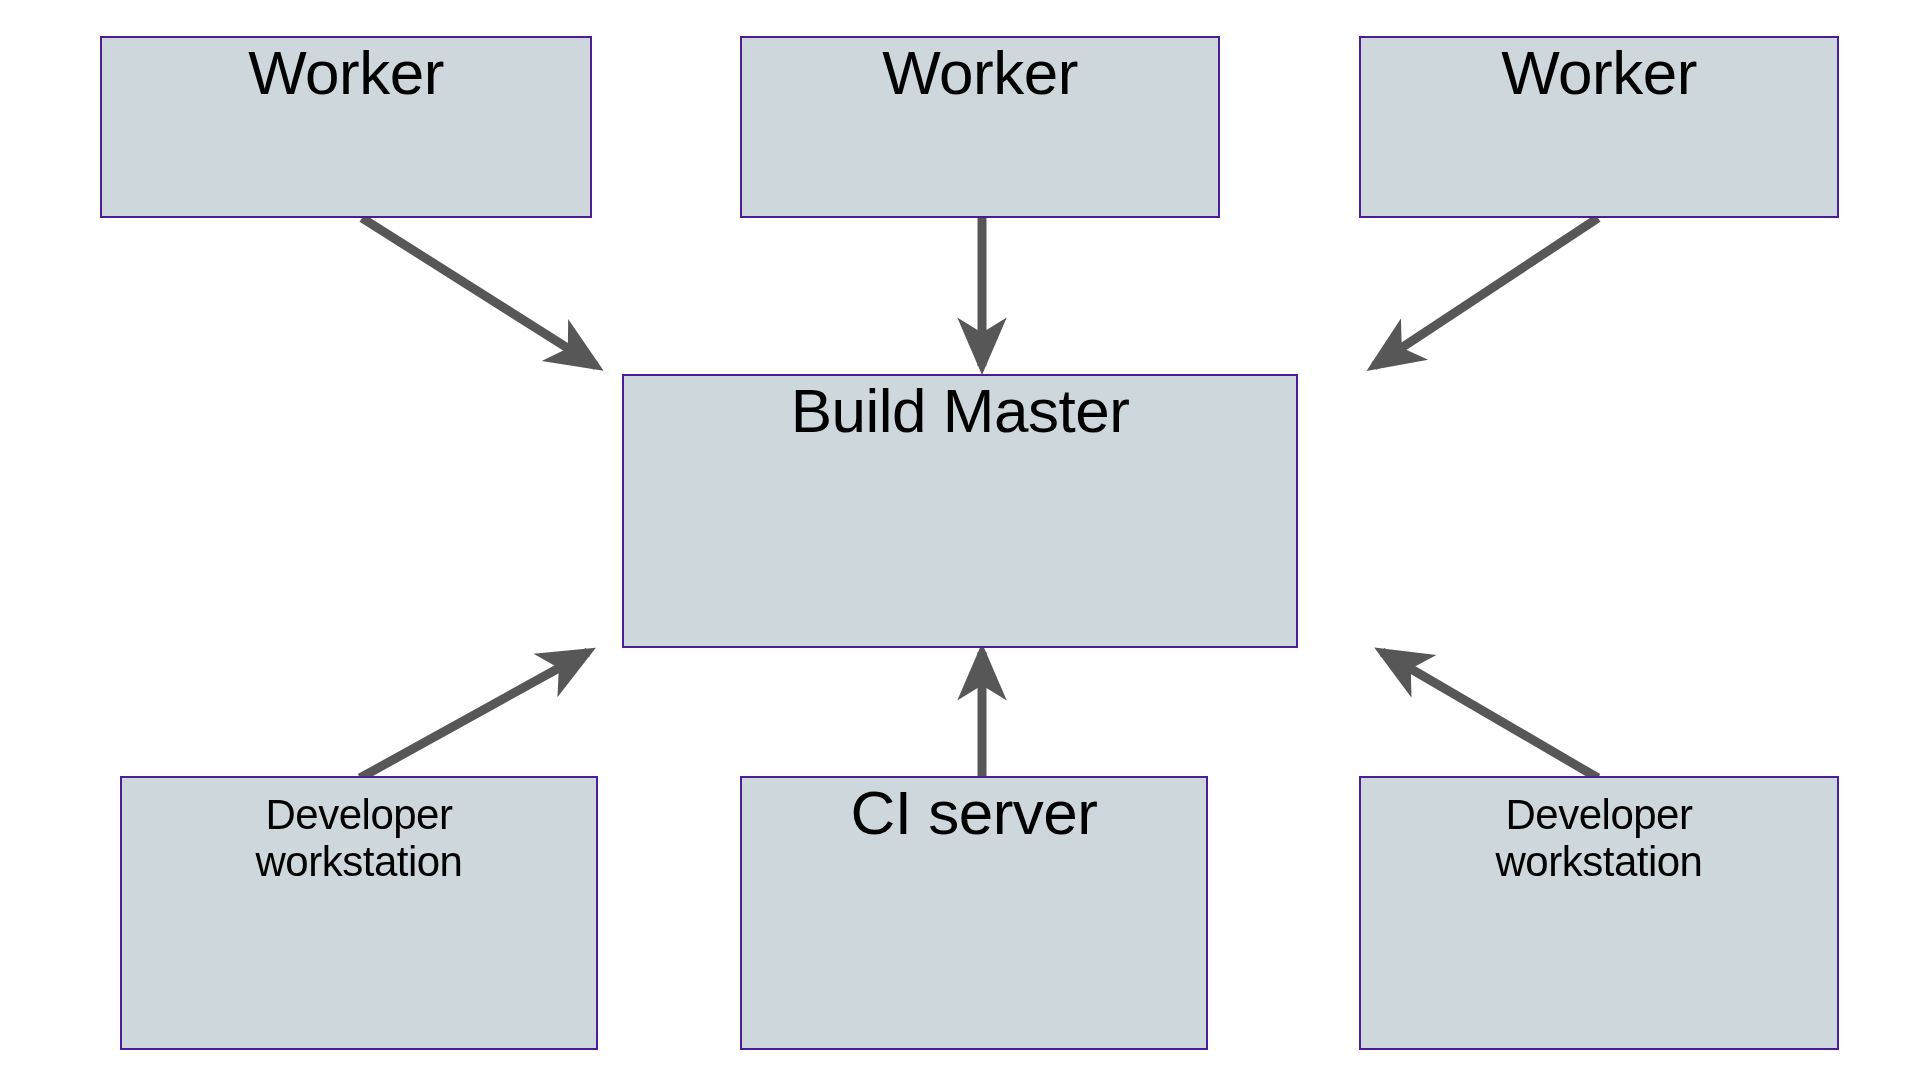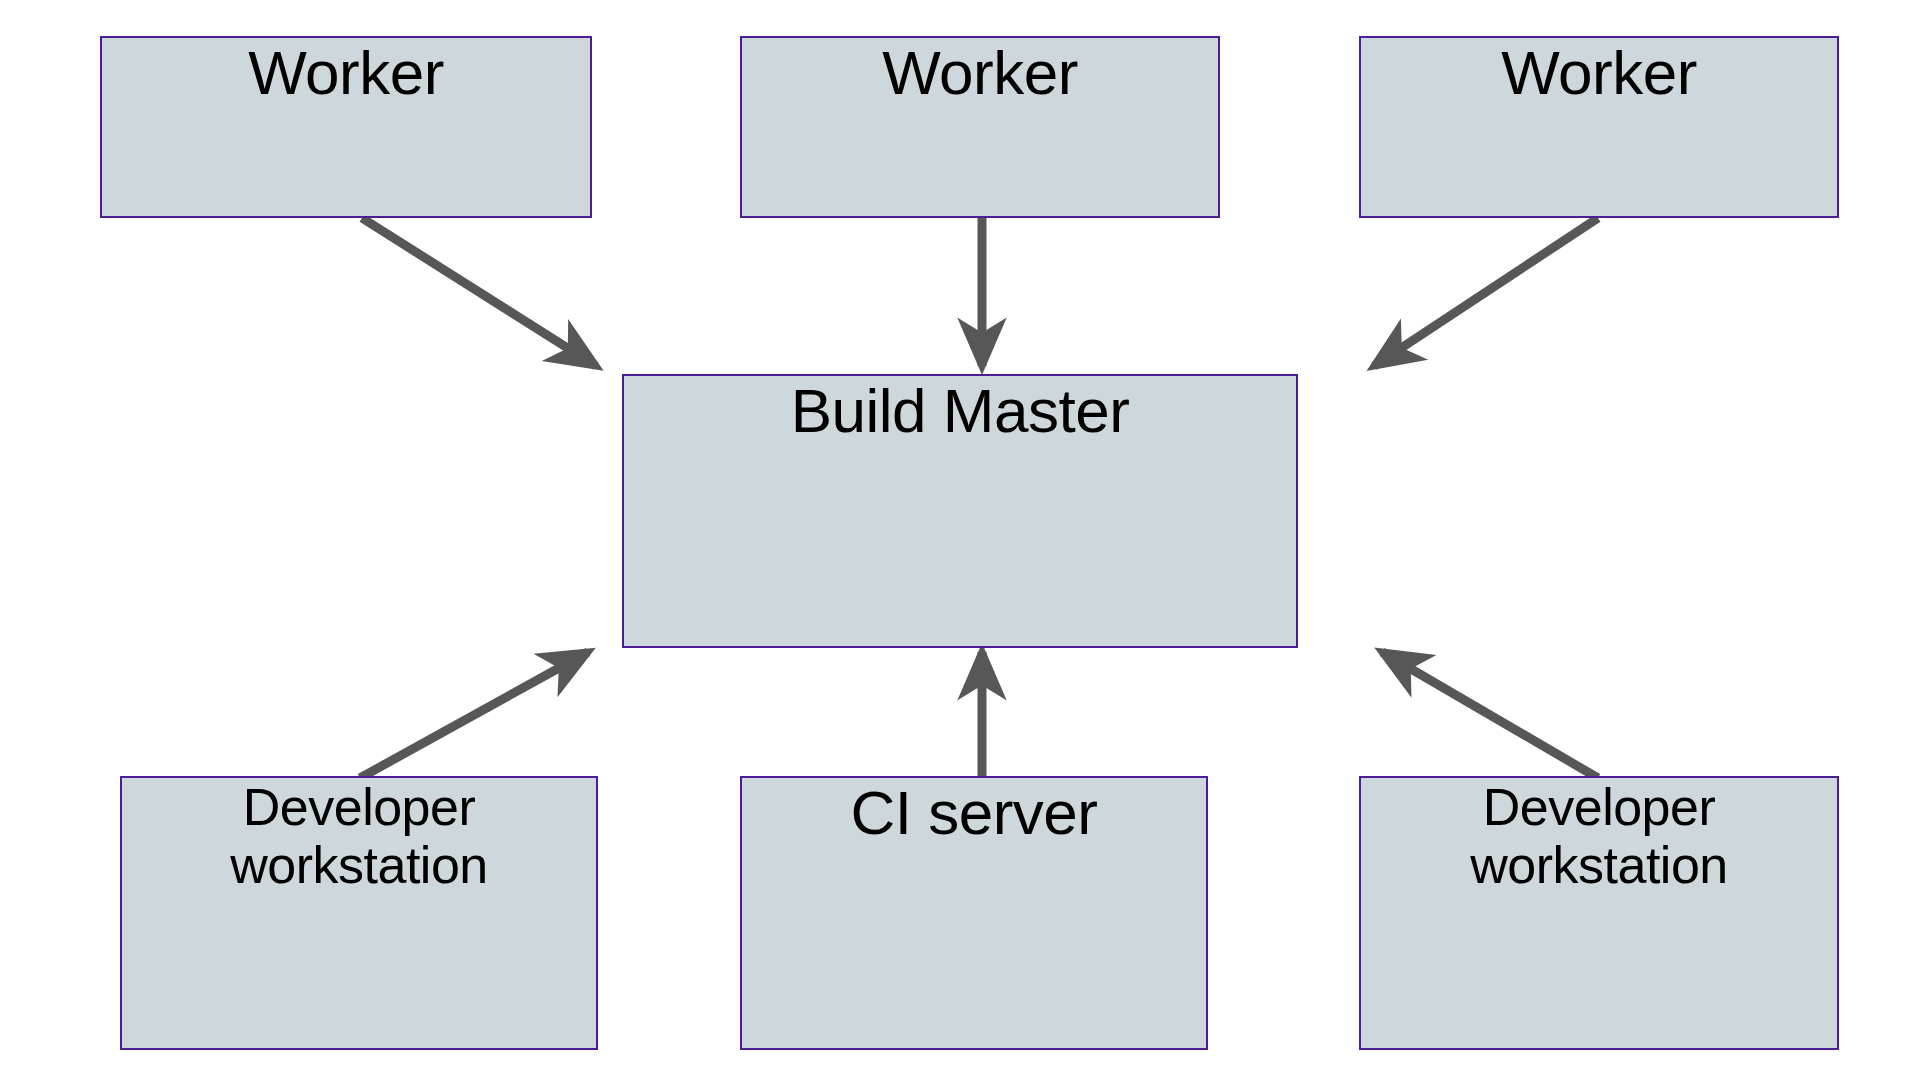--- a/index.html
+++ b/index.html
@@ -30,21 +30,21 @@
     color: #000000;
     font-family: "Liberation Sans", sans-serif;
     font-weight: 400;
     line-height: 1.12;
     white-space: pre-line;
     letter-spacing: -0.5px;
   }
   .label-worker   { font-size: 62px; }
   .label-master   { font-size: 62px; }
   .label-ci       { font-size: 62px; }
-  .label-dev      { font-size: 52px; }
+  .label-dev      { font-size: 42px; margin-top: 13px; }
 
   #edges {
     position: absolute;
     left: 0;
     top: 0;
     width: 1910px;
     height: 1090px;
     pointer-events: none;
   }
 </style>

